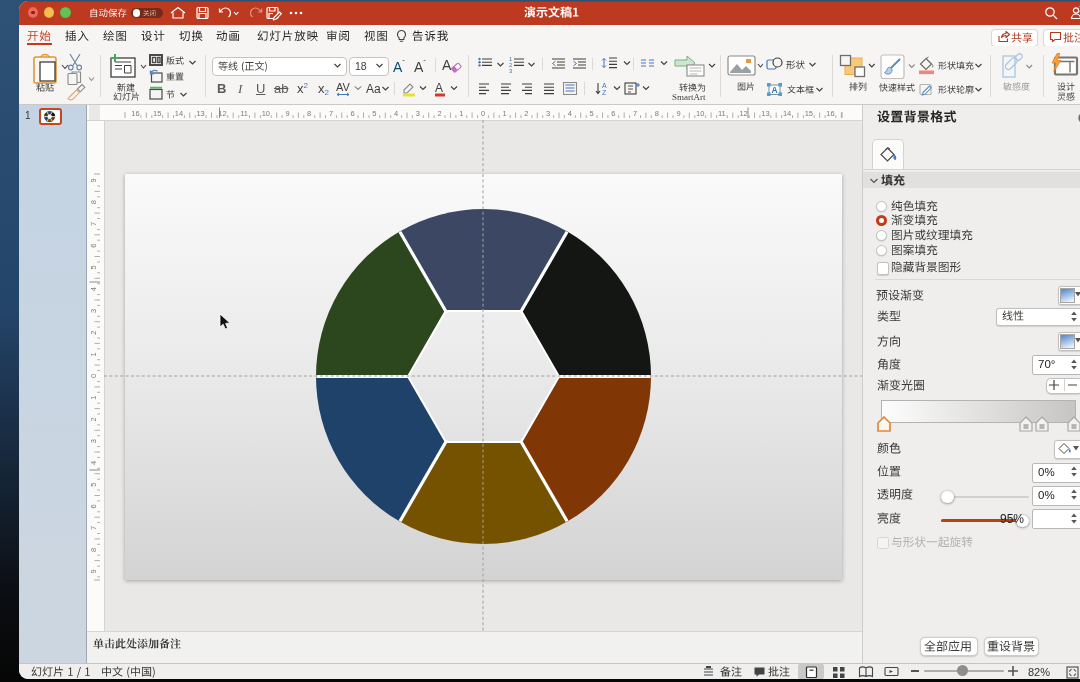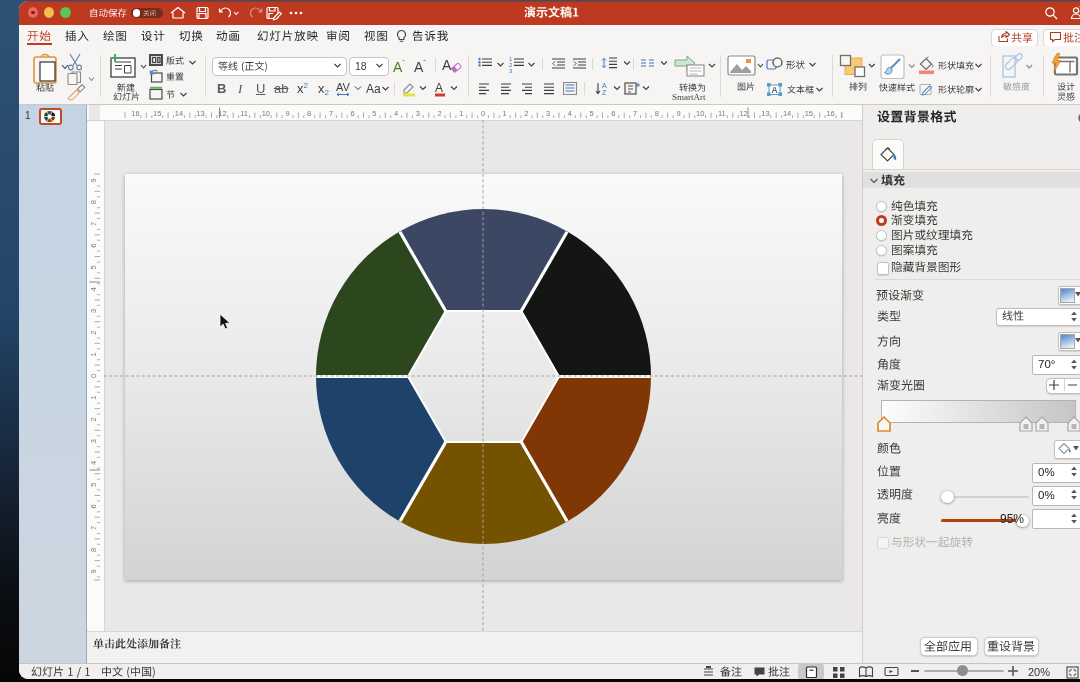--- a/index.html
+++ b/index.html
@@ -192,21 +192,21 @@
         <path transform="translate(0,8.8)" d="M5.8 -8.4C5.5 -7.6 5.0 -6.8 4.3 -6.3L4.6 -6.1V-5.4H1.5V-4.8H4.6V-3.9H0.5V-3.2H6.7V-2.4H0.8V-1.7H6.7V-0.1C6.7 0.0 6.6 0.1 6.4 0.1C6.2 0.1 5.7 0.1 5.0 0.1C5.1 0.3 5.2 0.6 5.2 0.8C6.1 0.8 6.6 0.8 7.0 0.7C7.3 0.6 7.4 0.4 7.4 -0.1V-1.7H9.3V-2.4H7.4V-3.2H9.6V-3.9H5.4V-4.8H8.6V-5.4H5.4V-6.1H5.2C5.4 -6.4 5.6 -6.6 5.8 -6.9H6.5C6.8 -6.5 7.1 -6.1 7.2 -5.7L7.9 -6.0C7.8 -6.3 7.5 -6.6 7.3 -6.9H9.5V-7.6H6.2C6.3 -7.8 6.4 -8.0 6.5 -8.3ZM2.2 -1.3C2.9 -0.8 3.6 -0.2 3.9 0.3L4.5 -0.2C4.2 -0.7 3.4 -1.3 2.8 -1.7ZM1.9 -8.4C1.5 -7.6 1.0 -6.7 0.3 -6.1C0.5 -6.0 0.8 -5.8 1.0 -5.7C1.3 -6.0 1.6 -6.4 1.9 -6.9H2.3C2.5 -6.5 2.7 -6.1 2.7 -5.8L3.4 -6.0C3.4 -6.3 3.2 -6.6 3.1 -6.9H4.9V-7.6H2.3C2.4 -7.8 2.5 -8.0 2.6 -8.3Z M10.5 -0.5 10.7 0.2C11.6 -0.1 12.8 -0.5 14.0 -0.8L13.9 -1.4C12.6 -1.1 11.4 -0.7 10.5 -0.5ZM17.0 -7.8C17.5 -7.6 18.2 -7.2 18.5 -6.9L18.9 -7.4C18.6 -7.6 18.0 -8.0 17.5 -8.2ZM10.7 -4.2C10.9 -4.3 11.1 -4.4 12.3 -4.5C11.9 -3.9 11.5 -3.4 11.3 -3.2C11.0 -2.8 10.8 -2.6 10.5 -2.5C10.6 -2.3 10.7 -2.0 10.8 -1.8C11.0 -1.9 11.3 -2.0 13.8 -2.6C13.8 -2.7 13.8 -3.0 13.8 -3.2L11.8 -2.8C12.6 -3.7 13.4 -4.8 14.0 -5.9L13.4 -6.3C13.2 -5.9 13.0 -5.5 12.8 -5.2L11.5 -5.1C12.1 -5.9 12.7 -7.0 13.1 -8.0L12.4 -8.4C12.0 -7.2 11.3 -5.9 11.0 -5.6C10.8 -5.2 10.7 -5.0 10.5 -4.9C10.6 -4.7 10.7 -4.4 10.7 -4.2ZM18.9 -3.5C18.5 -2.9 17.9 -2.3 17.3 -1.8C17.1 -2.3 17.0 -3.0 16.9 -3.7L19.4 -4.2L19.3 -4.8L16.8 -4.3C16.7 -4.8 16.7 -5.2 16.7 -5.7L19.1 -6.0L19.0 -6.7L16.6 -6.3C16.6 -7.0 16.6 -7.7 16.6 -8.4H15.8C15.9 -7.7 15.9 -6.9 15.9 -6.2L14.3 -6.0L14.4 -5.3L15.9 -5.5C16.0 -5.1 16.0 -4.6 16.1 -4.2L14.1 -3.9L14.2 -3.2L16.2 -3.5C16.3 -2.7 16.4 -1.9 16.7 -1.3C15.8 -0.8 14.8 -0.3 13.8 0.0C14.0 0.2 14.2 0.4 14.3 0.6C15.2 0.3 16.1 -0.1 16.9 -0.7C17.3 0.2 17.9 0.8 18.6 0.8C19.3 0.8 19.5 0.4 19.6 -0.7C19.5 -0.8 19.2 -0.9 19.1 -1.1C19.0 -0.2 18.9 0.0 18.6 0.0C18.2 0.0 17.8 -0.4 17.5 -1.1C18.3 -1.7 19.0 -2.4 19.5 -3.2Z M25.4 2.0 25.9 1.7C25.1 0.3 24.7 -1.4 24.7 -3.1C24.7 -4.8 25.1 -6.5 25.9 -7.9L25.4 -8.2C24.5 -6.7 23.9 -5.1 23.9 -3.1C23.9 -1.1 24.5 0.5 25.4 2.0Z M28.3 -5.1V-0.4H26.9V0.4H35.9V-0.4H32.0V-3.5H35.2V-4.3H32.0V-6.9H35.5V-7.7H27.3V-6.9H31.2V-0.4H29.0V-5.1Z M40.6 -8.2C40.9 -7.7 41.2 -7.1 41.3 -6.7L42.2 -6.9C42.0 -7.3 41.7 -8.0 41.4 -8.5ZM36.9 -6.6V-5.9H38.4C39.0 -4.4 39.8 -3.1 40.8 -2.0C39.7 -1.1 38.4 -0.4 36.7 0.1C36.9 0.2 37.1 0.6 37.2 0.8C38.9 0.2 40.3 -0.5 41.4 -1.5C42.5 -0.5 43.9 0.3 45.5 0.7C45.7 0.5 45.9 0.2 46.0 0.0C44.4 -0.4 43.1 -1.1 42.0 -2.0C43.0 -3.0 43.8 -4.3 44.3 -5.9H45.9V-6.6ZM41.4 -2.5C40.5 -3.5 39.7 -4.6 39.2 -5.9H43.5C43.0 -4.5 42.3 -3.4 41.4 -2.5Z M47.4 2.0C48.3 0.5 48.8 -1.1 48.8 -3.1C48.8 -5.1 48.3 -6.7 47.4 -8.2L46.8 -7.9C47.7 -6.5 48.1 -4.8 48.1 -3.1C48.1 -1.4 47.7 0.3 46.8 1.7Z" fill="#3c3c3a"></path>
       </svg>
 <svg class="abs" style="left:317px;top:63px" width="9" height="6" fill="none" stroke="#3e3e3c" stroke-width="1.1">
         <path d="M1.5 1 l3 3 3-3"></path>
       </svg>
 <div class="abs" style="left:333px;top:57px;width:38px;height:17px;background:#fff;border:1px solid #c6c3c0;border-radius:4px"></div>
 <div class="abs" style="left:339px;top:60px;font-size:10.5px;color:#3c3c3a">18</div>
 <svg class="abs" style="left:359px;top:63px" width="9" height="6" fill="none" stroke="#3e3e3c" stroke-width="1.1">
         <path d="M1.5 1 l3 3 3-3"></path>
       </svg>
-<div class="abs" style="left:377px;top:58px;font-size:14px;color:#4d7c0f">A<span style="font-size:8px;vertical-align:7px">ˆ</span></div>
+<div class="abs" style="left:377px;top:58px;font-size:14px;color:#0c4a6e">A<span style="font-size:8px;vertical-align:7px">ˆ</span></div>
 <div class="abs" style="left:398px;top:58px;font-size:14px;color:#3e3e3c">A<span style="font-size:8px;vertical-align:7px">ˇ</span></div>
 <div class="abs" style="left:419px;top:58px;width:1px;height:14px;background:#dcd9d6"></div>
 <svg class="abs" style="left:426px;top:57px" width="22" height="17">
 <text x="0" y="13" font-size="14" fill="#3e3e3c" font-family="Liberation Sans">A</text>
 <g transform="rotate(-40 14 11)">
           <rect x="10" y="8.5" width="9" height="5" rx="1" fill="#fff" stroke="#c06fc0" stroke-width="1.1"></rect>
           <rect x="10" y="8.5" width="4" height="5" fill="#c06fc0"></rect>
         </g>
       </svg>
 <div class="abs" style="left:201px;top:81px;font-size:13px;color:#5a5a58;font-weight:bold">B</div>
@@ -877,18 +877,18 @@
 <svg class="abs" style="left:868px;top:665.5px" width="16" height="12" fill="none" stroke="#444" stroke-width="1.1">
 <rect x="1" y="1.5" width="13" height="8" rx="1"></rect>
         <path d="M5.5 4 l3.5 1.5 -3.5 1.5 z" fill="#444" stroke="none"></path>
       </svg>
 <div class="abs" style="left:895px;top:670px;width:8px;height:1.6px;background:#555"></div>
 <div class="abs" style="left:908px;top:670.4px;width:80px;height:1.6px;background:#aeacaa;border-radius:1px"></div>
 <div class="abs" style="left:941px;top:665px;width:11px;height:11px;border-radius:50%;background:#8f8d8c"></div>
 <svg class="abs" style="left:992px;top:666px" width="10" height="10" stroke="#555" stroke-width="1.6">
         <path d="M5 0 V10 M0 5 H10"></path>
       </svg>
-<div class="abs" style="left:1012px;top:666px;font-size:11px;color:#333">20%</div>
+<div class="abs" style="left:1012px;top:666px;font-size:11px;color:#333">82%</div>
 <svg class="abs" style="left:1050px;top:665.5px" width="13" height="13" fill="none" stroke="#555" stroke-width="1.2">
 <rect x="1" y="1" width="11" height="11"></rect>
         <path d="M3.2 5.5 L5.5 3.2 M7.8 3.2 L10 5.4 M3.2 7.7 L5.4 9.9 M7.8 9.9 L10 7.7" stroke-width="1.1"></path>
       </svg>
 </div>
   </div>
 </body></html>

